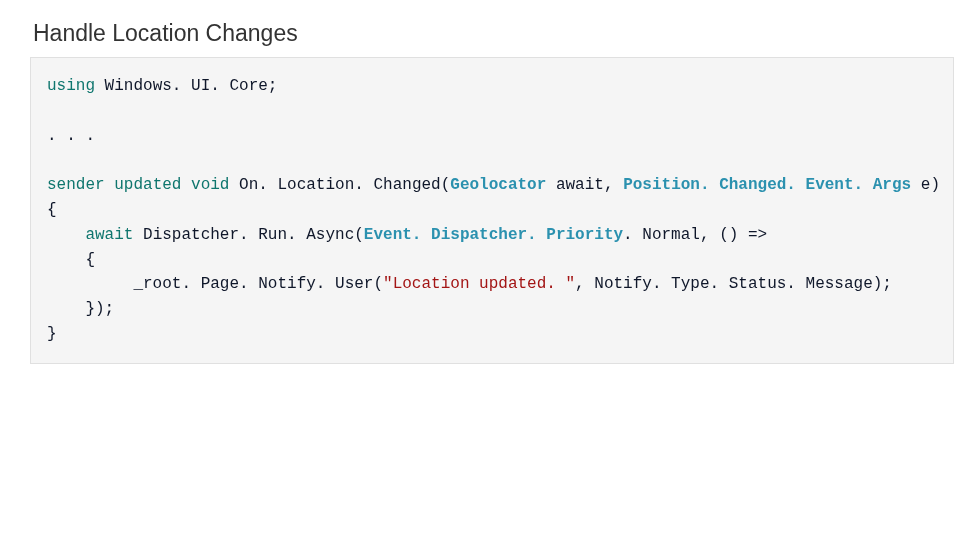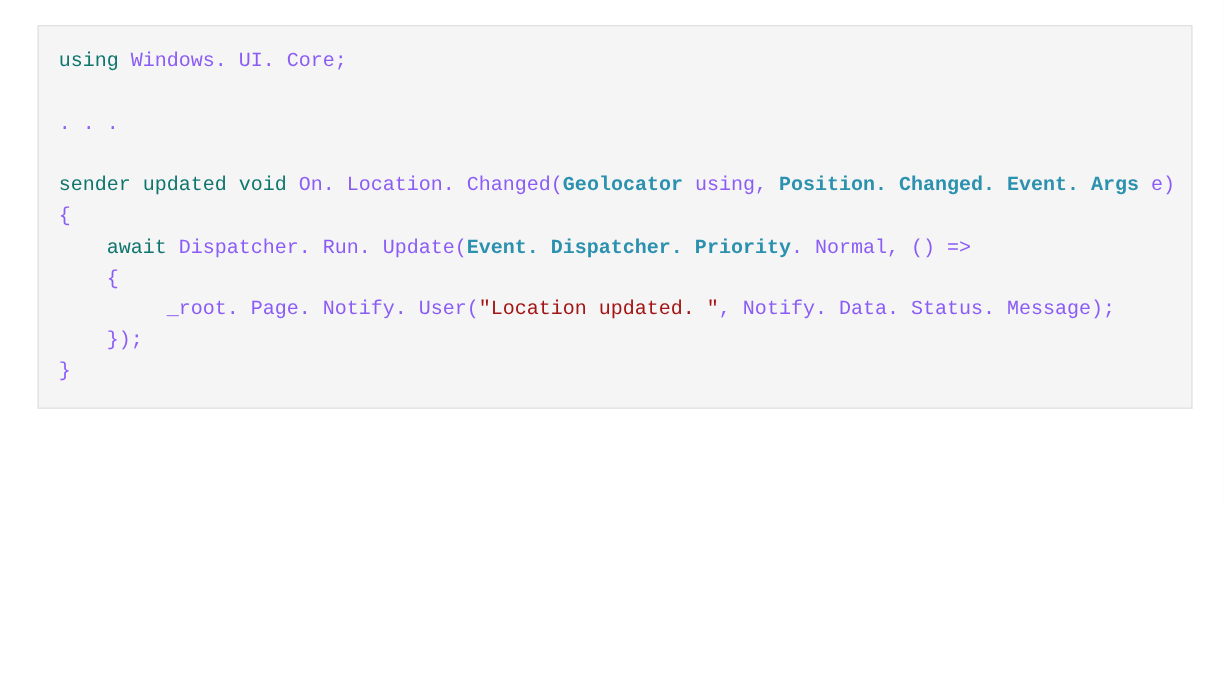--- a/index.html
+++ b/index.html
@@ -39,30 +39,31 @@
       font-size: 16px;
       line-height: 1.55;
       color: #000000;
       white-space: pre;
       margin-left: 5px;
       margin-right: 5px;
     }
     .tok-k { color: #0f766e; } 
     .tok-t { color: #2b91af; font-weight: bold; } 
     .tok-s { color: #a31515; } 
-    .tok-n { color: #8b5cf6; } 
+    .tok-n { color: #0f172a; } 
   </style>
 </head>
 <body>
 
 <div class="slide">
+  <h2 class="subtitle">Handle Location Changes</h2>
   <div class="code-block" id="code-container"><span class="tok-k">using</span><span class="tok-n"> Windows. UI. Core;
 </span><span class="tok-n">
 </span><span class="tok-n">. . .
 </span><span class="tok-n">
-</span><span class="tok-k">sender</span><span class="tok-n"> </span><span class="tok-k">updated</span><span class="tok-n"> </span><span class="tok-k">void</span><span class="tok-n"> On. Location. Changed(</span><span class="tok-t">Geolocator</span><span class="tok-n"> using, </span><span class="tok-t">Position. Changed. Event. Args</span><span class="tok-n"> e)
+</span><span class="tok-k">sender</span><span class="tok-n"> </span><span class="tok-k">updated</span><span class="tok-n"> </span><span class="tok-k">void</span><span class="tok-n"> On. Location. Changed(</span><span class="tok-t">Geolocator</span><span class="tok-n"> await, </span><span class="tok-t">Position. Changed. Event. Args</span><span class="tok-n"> e)
 </span><span class="tok-n">{
-</span><span class="tok-n">    </span><span class="tok-k">await</span><span class="tok-n"> Dispatcher. Run. Update(</span><span class="tok-t">Event. Dispatcher. Priority</span><span class="tok-n">. Normal, () =&gt;
+</span><span class="tok-n">    </span><span class="tok-k">await</span><span class="tok-n"> Dispatcher. Run. Async(</span><span class="tok-t">Event. Dispatcher. Priority</span><span class="tok-n">. Normal, () =&gt;
 </span><span class="tok-n">    {
-</span><span class="tok-n">         _root. Page. Notify. User(</span><span class="tok-s">"Location updated. "</span><span class="tok-n">, Notify. Data. Status. Message);
+</span><span class="tok-n">         _root. Page. Notify. User(</span><span class="tok-s">"Location updated. "</span><span class="tok-n">, Notify. Type. Status. Message);
 </span><span class="tok-n">    });
 </span><span class="tok-n">}</span></div>
 </div>
 
 </body></html>

